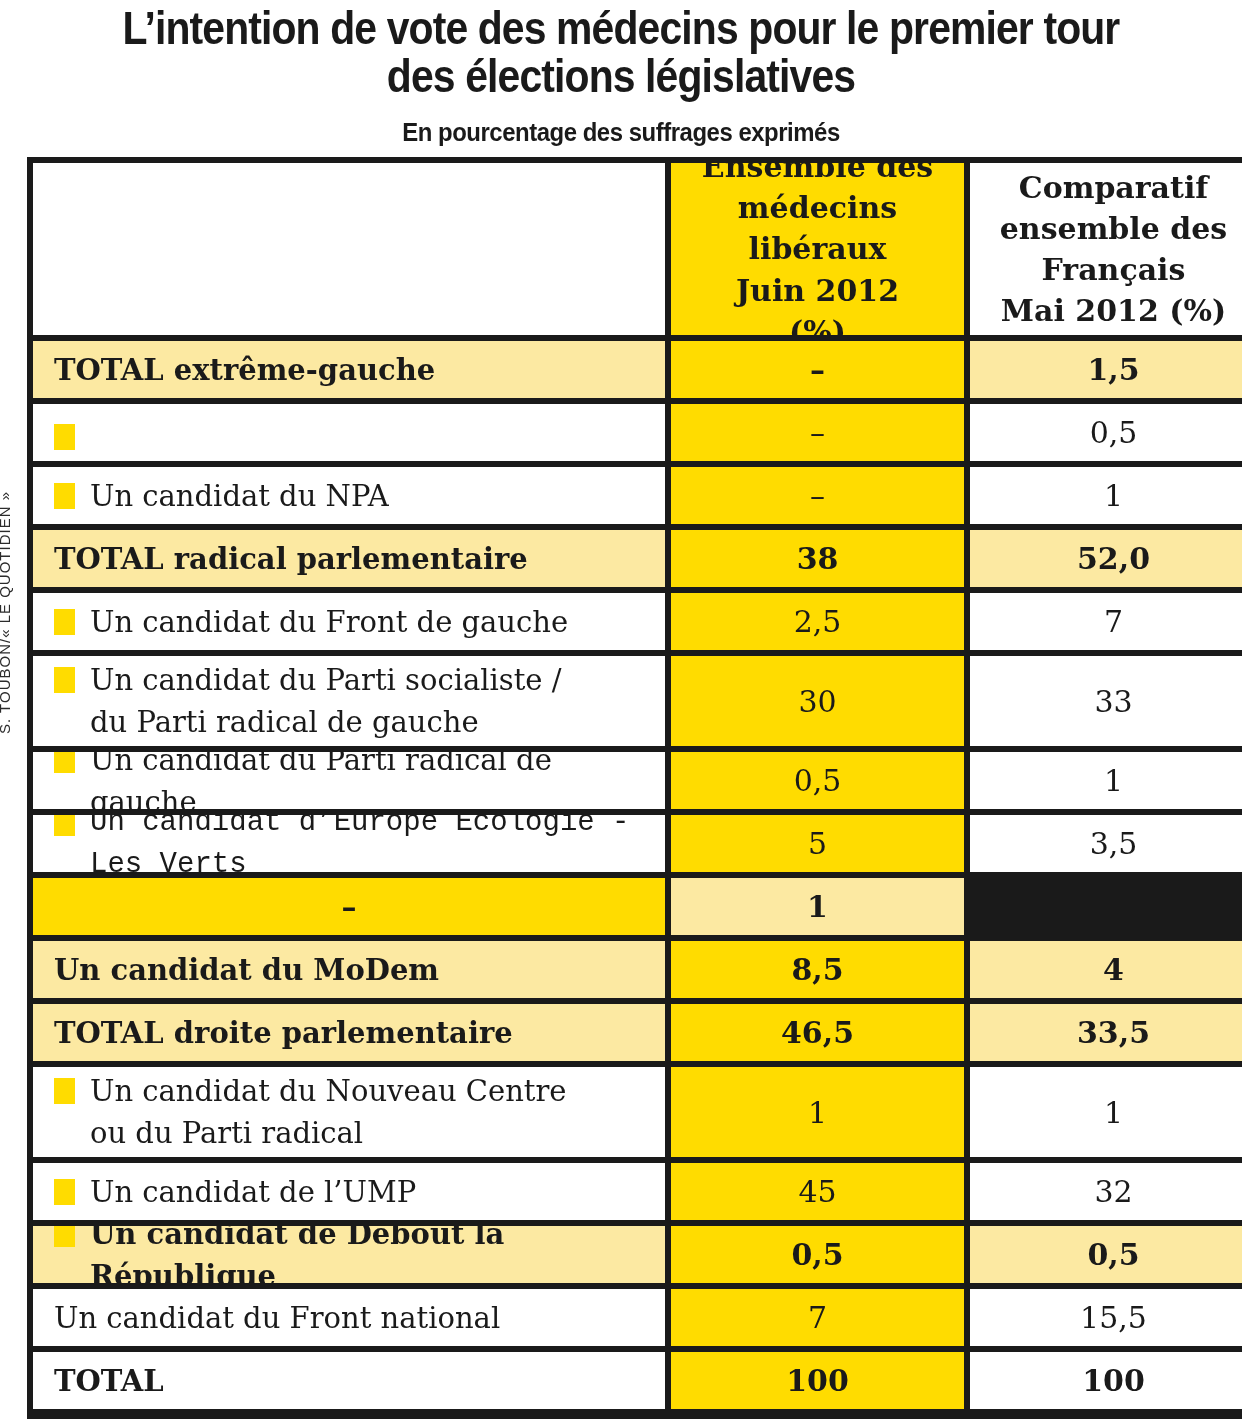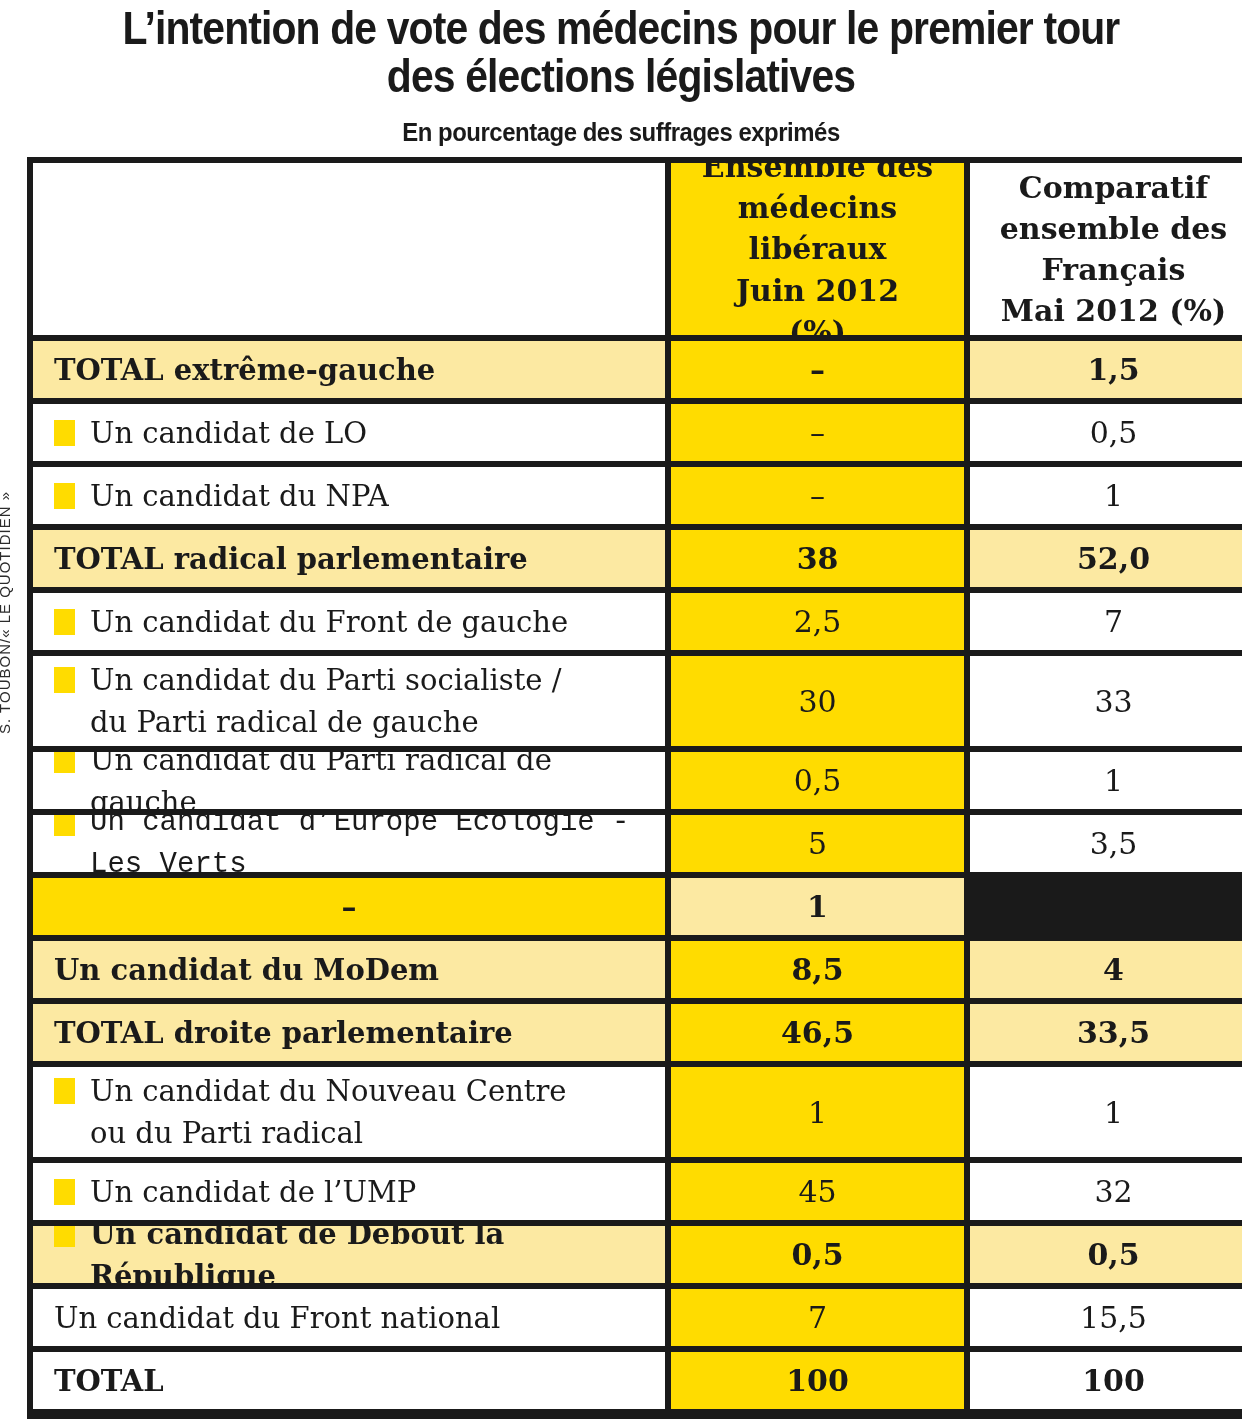--- a/index.html
+++ b/index.html
@@ -77,21 +77,20 @@
           <span class="label-text" style="white-space: pre-line;">TOTAL extrême-gauche</span>
         </div>
       </div>
       <div class="cell gold value-cell bold">–</div>
       <div class="cell value-cell hl bold">1,5</div>
     </div>
     <div class="trow single">
       <div class="cell label-cell">
         <div class="label-inner">
           <span class="bullet"></span>
-          <span class="label-text" style="white-space: pre-line;">Un candidat de LO</span>
         </div>
       </div>
       <div class="cell gold value-cell">–</div>
       <div class="cell value-cell">0,5</div>
     </div>
     <div class="trow single">
       <div class="cell label-cell">
         <div class="label-inner">
           <span class="bullet"></span>
           <span class="label-text" style="white-space: pre-line;">Un candidat du NPA</span>

